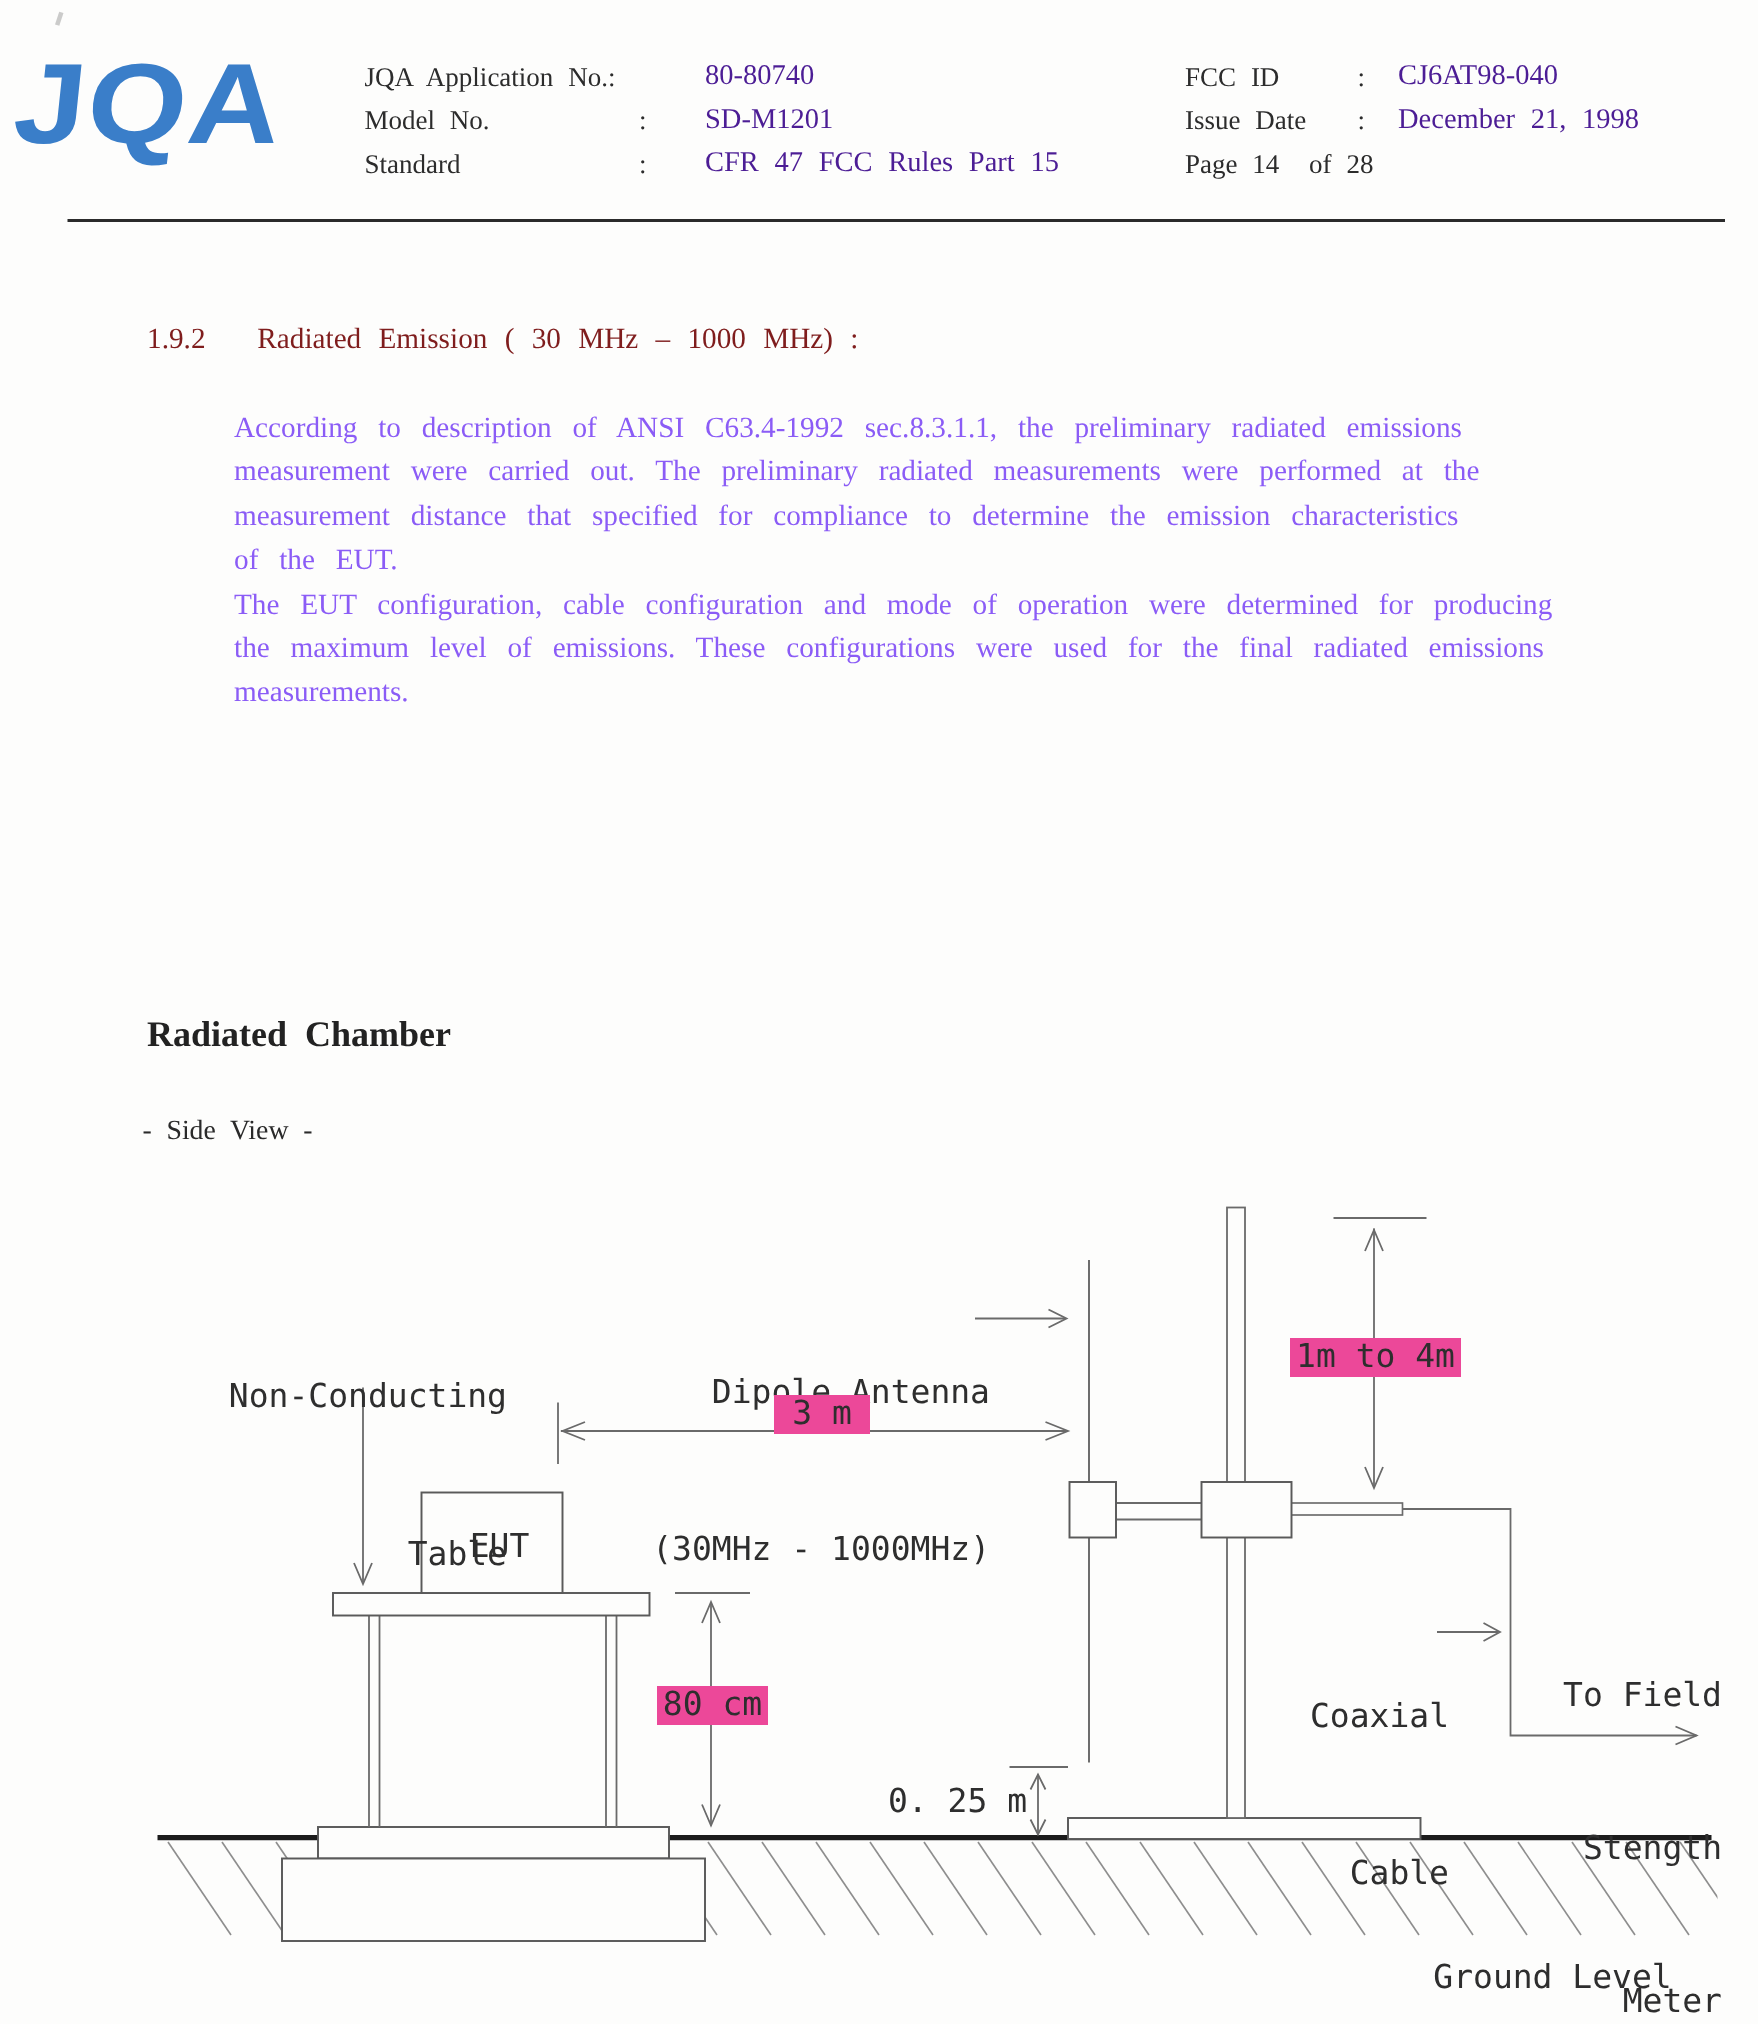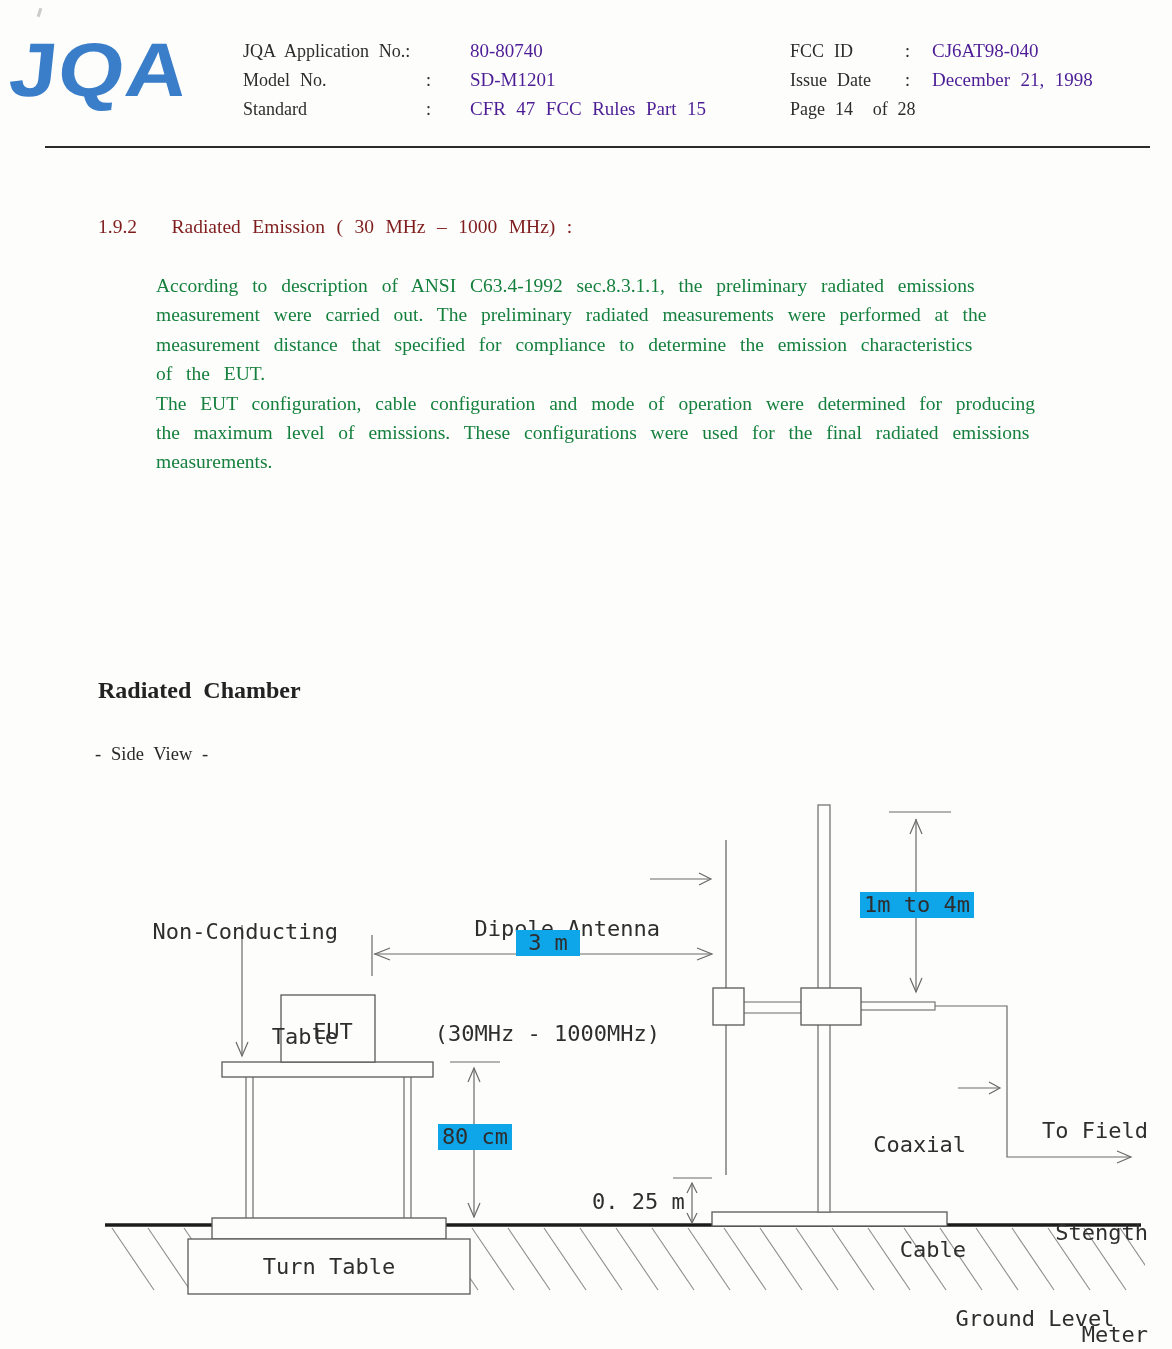--- a/index.html
+++ b/index.html
@@ -21,39 +21,39 @@
   .rule{position:absolute;left:45px;top:146px;width:1105px;height:2px;background:#2b2b2b;}
   .artifact{position:absolute;left:38px;top:8px;width:3px;height:9px;background:#b5b5b5;opacity:.7;transform:rotate(18deg);}
   
   .sec-heading{
     position:absolute;left:98px;top:216px;font-size:19.5px;
     white-space:pre;word-spacing:0.34em;color:#7f1d1d;
   }
   .para{position:absolute;left:156px;top:271px;width:1000px;}
   .para .line{
     font-size:19.5px;line-height:29.4px;white-space:nowrap;
-    word-spacing:0.46em;color:#15803d;
+    word-spacing:0.46em;color:#8b5cf6;
   }
   .chamber-title{
     position:absolute;left:98px;top:677px;font-size:24px;font-weight:bold;
     word-spacing:0.25em;color:#222;
   }
   .side-view{
     position:absolute;left:95px;top:744px;font-size:18.5px;
     white-space:pre;word-spacing:0.28em;color:#2a2a2a;
   }
   
   .diagram{position:absolute;left:0;top:780px;width:1172px;height:569px;}
   .diagram svg{position:absolute;left:0;top:0;}
   .dlabel{
     position:absolute;font-family:"DejaVu Sans Mono",monospace;
     font-size:22px;line-height:35px;color:#2e2e2e;white-space:pre;
     text-align:center;
   }
-  .dlabel.masked{background:#0ea5e9;line-height:26px;}
+  .dlabel.masked{background:#ec4899;line-height:26px;}
   .dline{display:block;text-align:right;}
 </style>
 </head>
 <body>
 
 <div>
 
   <div class="artifact"></div>
 
   <div class="logo" style="color:#3a7ec9;">JQA</div>
@@ -231,21 +231,20 @@
     <div class="dlabel masked" style="left:516px;top:150px;width:64px;">3 m</div>
 
     <div class="dlabel masked" style="left:860px;top:112px;width:114px;">1m to 4m</div>
 
     <div class="dlabel" style="left:281px;top:234px;width:104px;">EUT</div>
 
     <div class="dlabel masked" style="left:438px;top:344px;width:74px;">80 cm</div>
 
     <div class="dlabel" style="left:592px;top:404px;width:92px;">0. 25 m</div>
 
-    <div class="dlabel" style="left:188px;top:469px;width:282px;">Turn Table</div>
 
     <div class="dlabel" style="left:858px;top:277px;width:108px;">
       <span class="dline">Coaxial</span>
       <span class="dline">Cable</span>
     </div>
 
     <div class="dlabel" style="left:1024px;top:266px;width:124px;line-height:34px;">
       <span class="dline">To Field</span>
       <span class="dline">Stength</span>
       <span class="dline">Meter</span>

